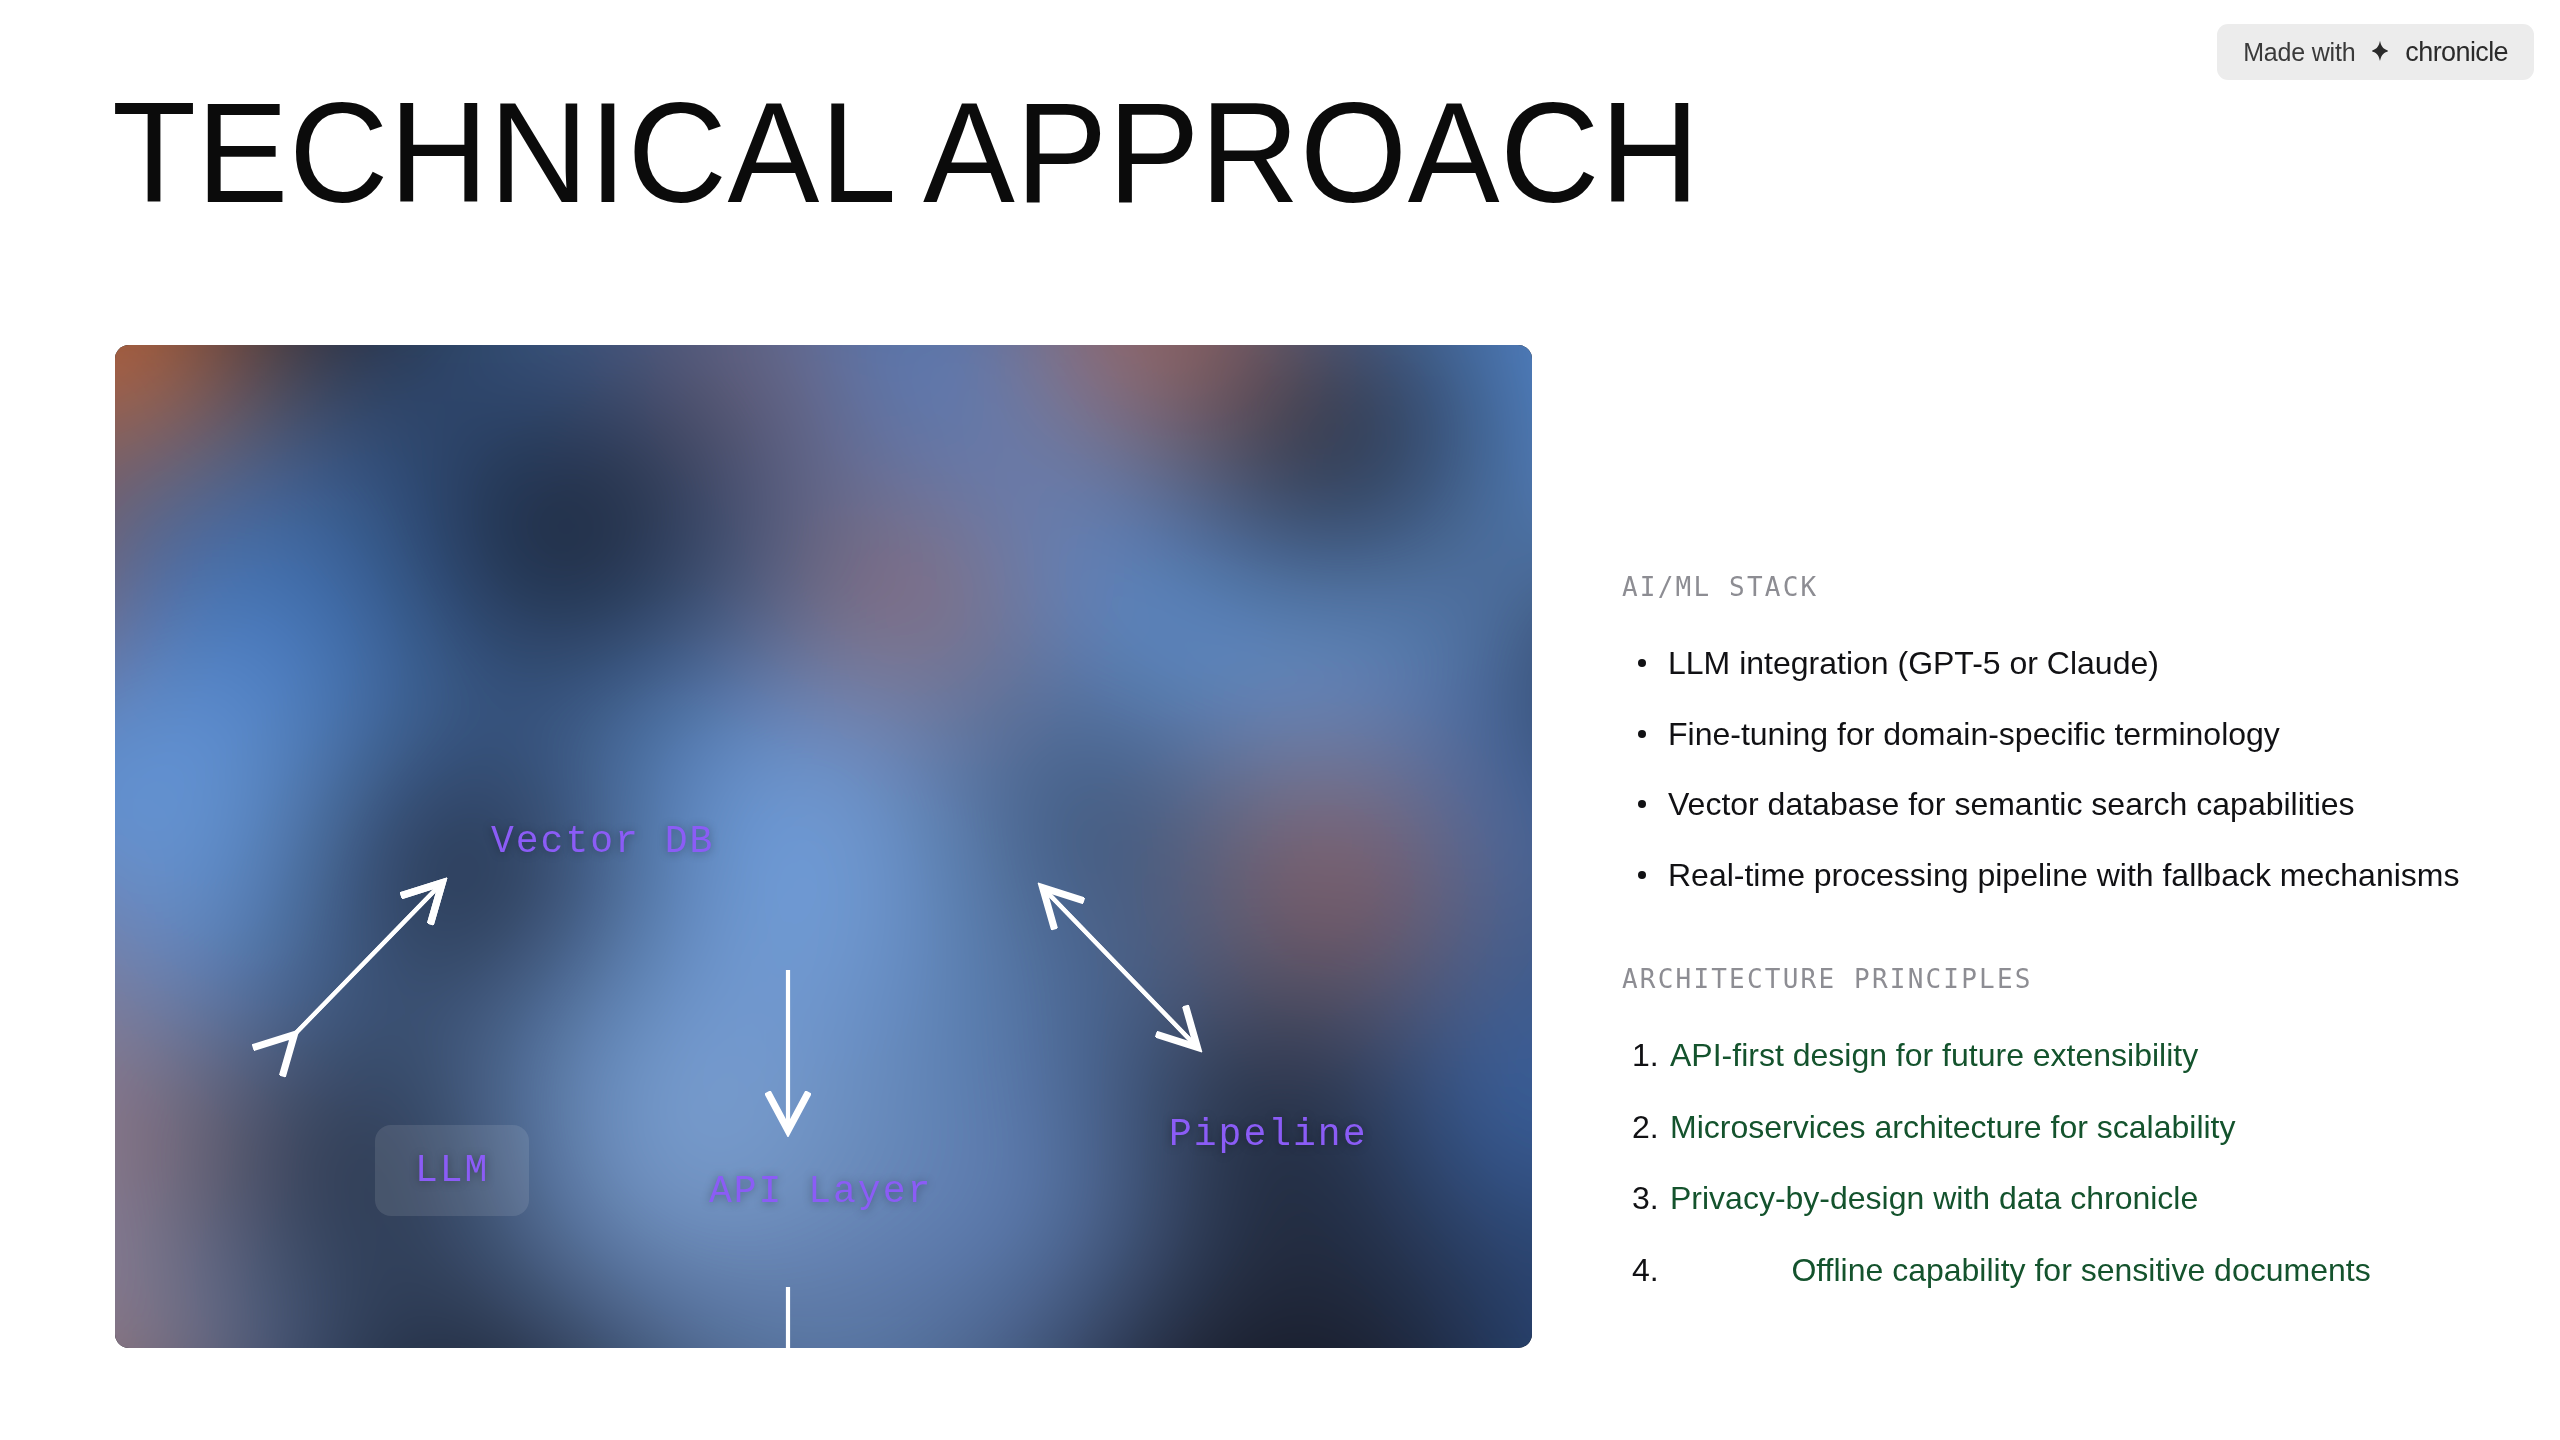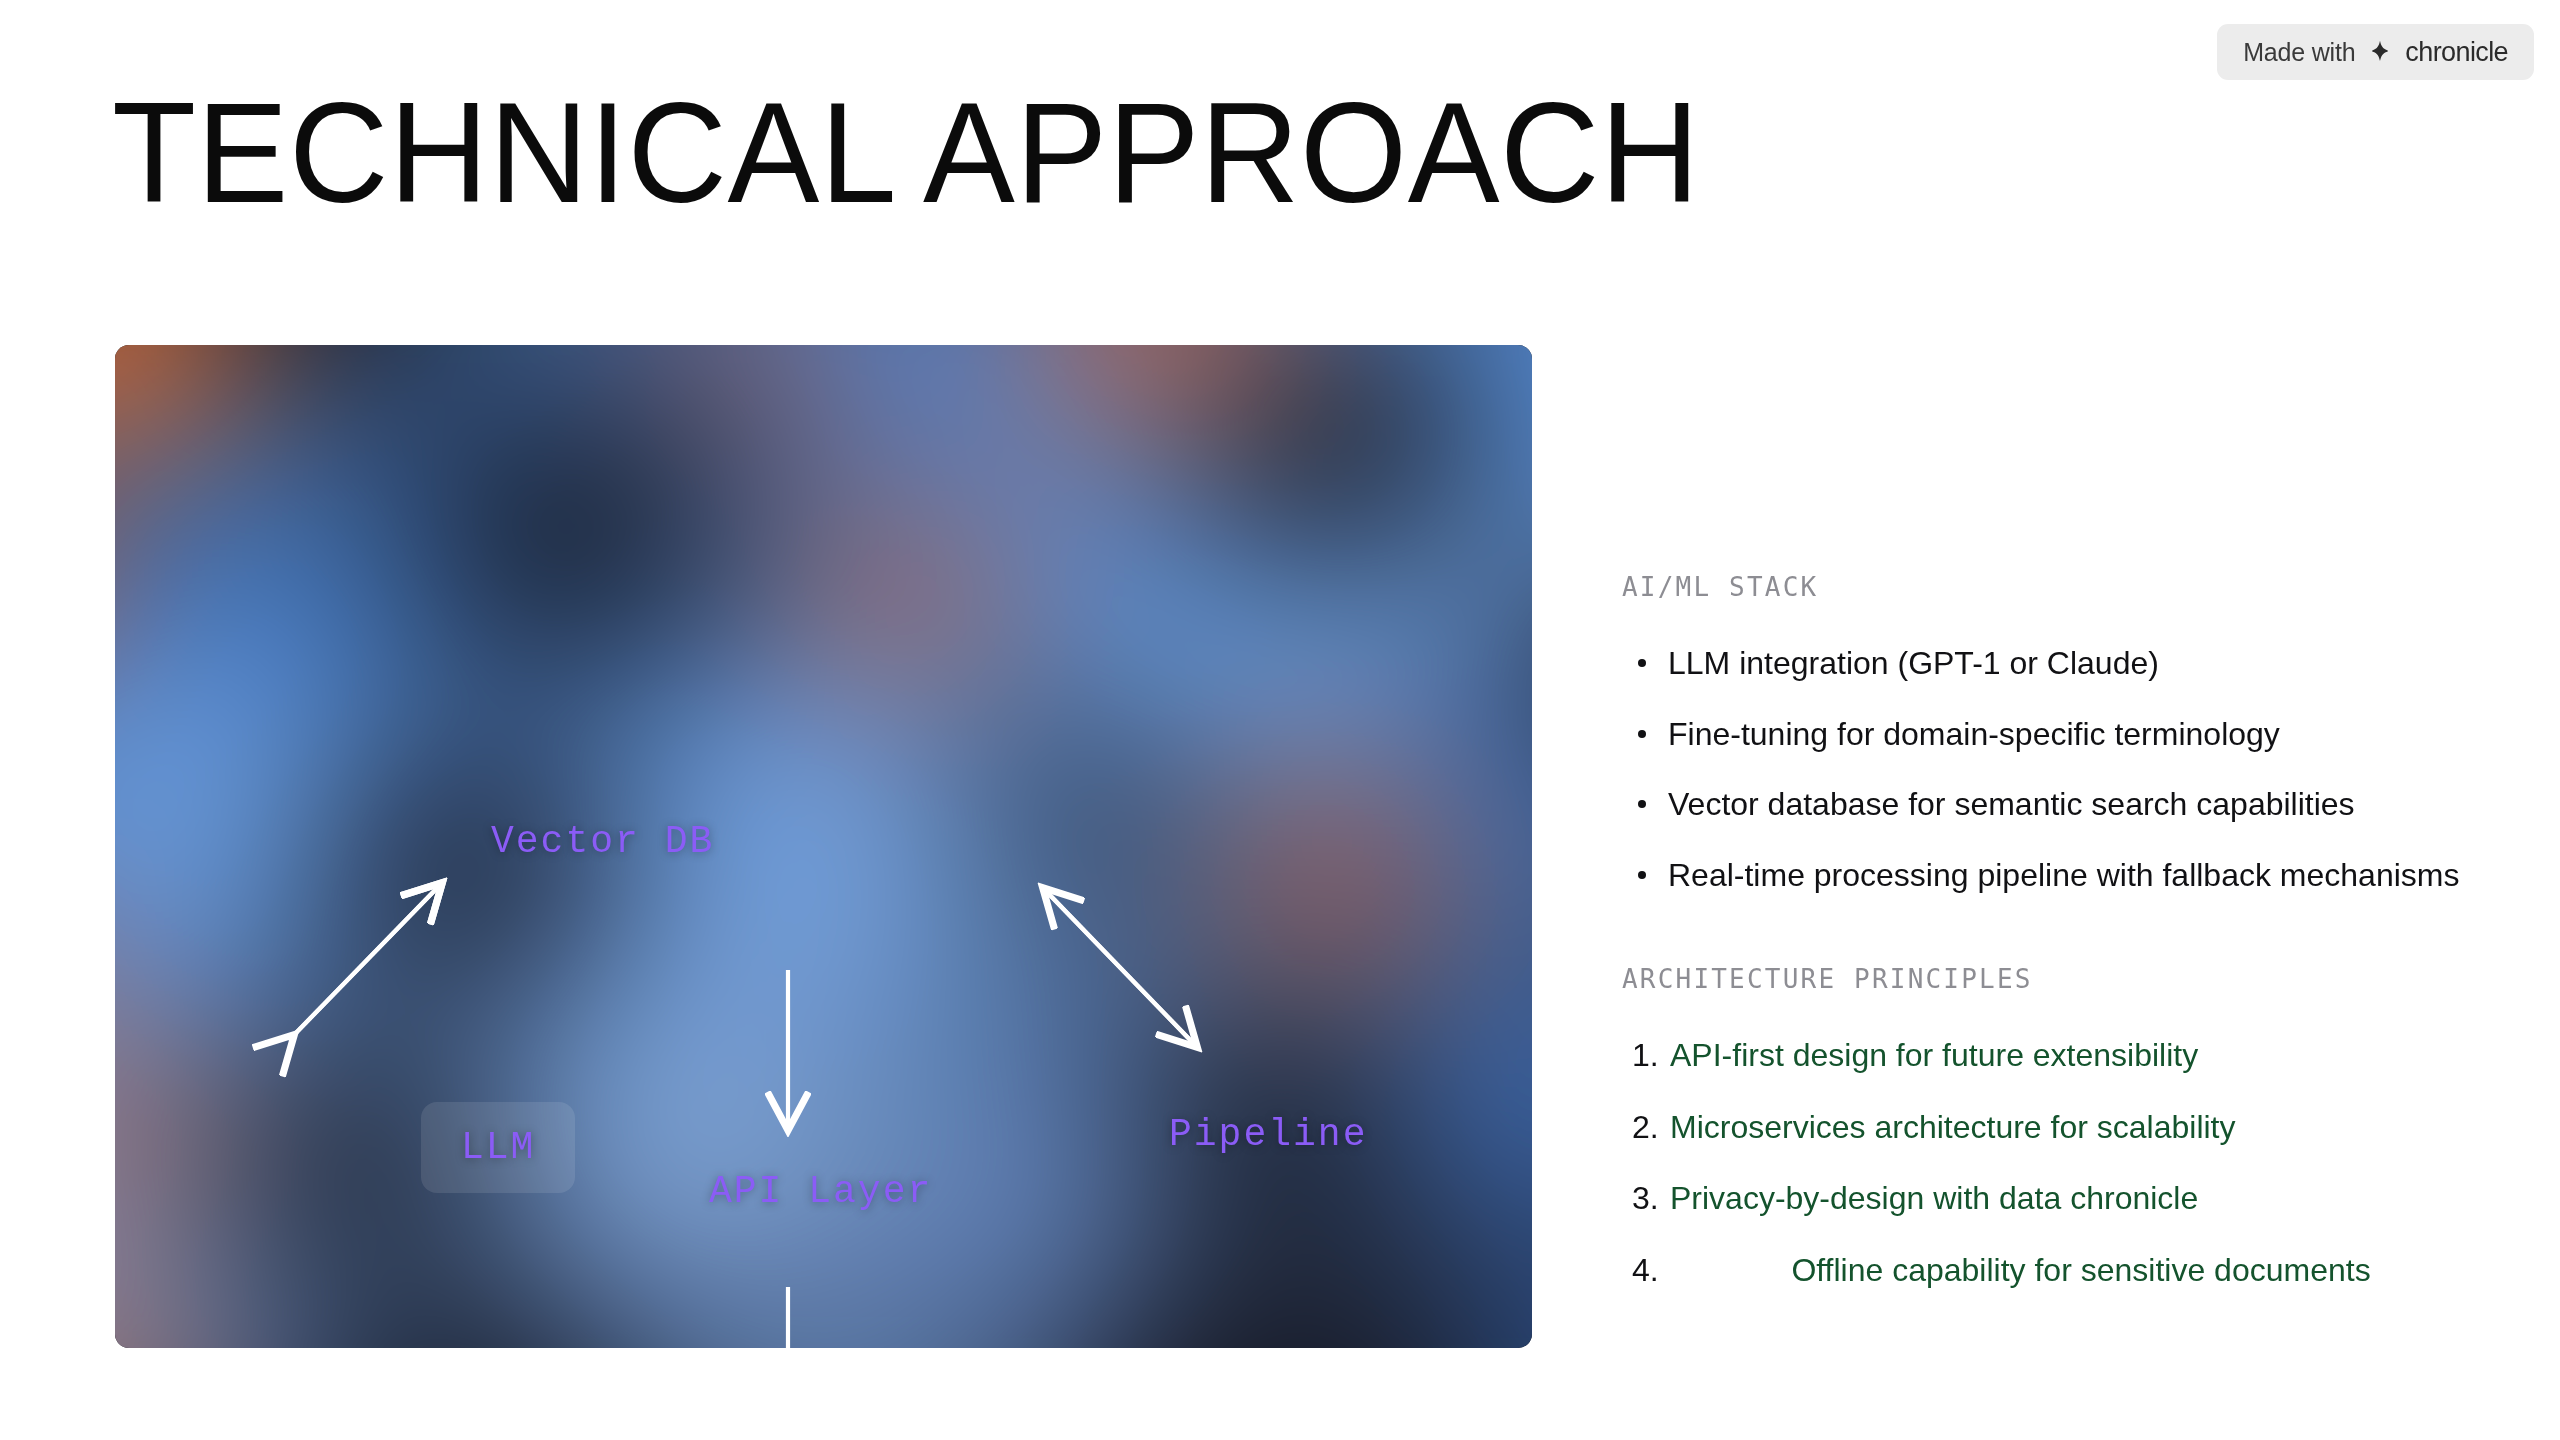--- a/index.html
+++ b/index.html
@@ -114,21 +114,21 @@
     letter-spacing: 2px;
     white-space: nowrap;
     text-shadow: 0 1px 10px rgba(0,0,0,.35);
   }
   .node.pill {
     padding: 24px 40px;
     border-radius: 16px;
     background: rgba(255,255,255,.10);
   }
   .node-vectordb  { left: 376px; top: 475px; }
-  .node-llm       { left: 260px; top: 757px; margin-left: 46px; }
+  .node-llm       { left: 260px; top: 780px; }
   .node-pipeline  { left: 1054px; top: 768px; }
   .node-api       { left: 594px; top: 825px; }
 
   .arrow-layer { position: absolute; inset: 0; pointer-events: none; }
 
   
   .content {
     position: absolute;
     left: 1622px;
     top: 345px;
@@ -236,21 +236,21 @@
     <div class="node node-pipeline">Pipeline</div>
     <div class="node node-api">API Layer</div>
 
   </div>
 
   <div class="content">
 
     <div class="section">
       <div class="section-label">AI/ML STACK</div>
       <ul class="bullets">
-        <li>LLM integration (GPT-1 or Claude)</li>
+        <li>LLM integration (GPT-5 or Claude)</li>
         <li>Fine-tuning for domain-specific terminology</li>
         <li>Vector database for semantic search capabilities</li>
         <li>Real-time processing pipeline with fallback mechanisms</li>
       </ul>
     </div>
 
     <div class="section">
       <div class="section-label">ARCHITECTURE PRINCIPLES</div>
       <ol class="numbers">
         <li>API-first design for future extensibility</li>

